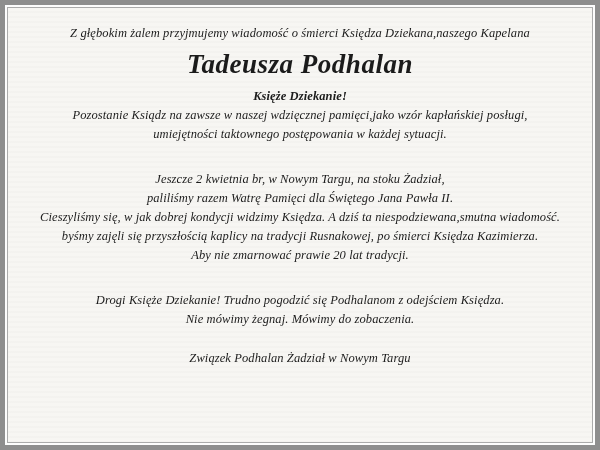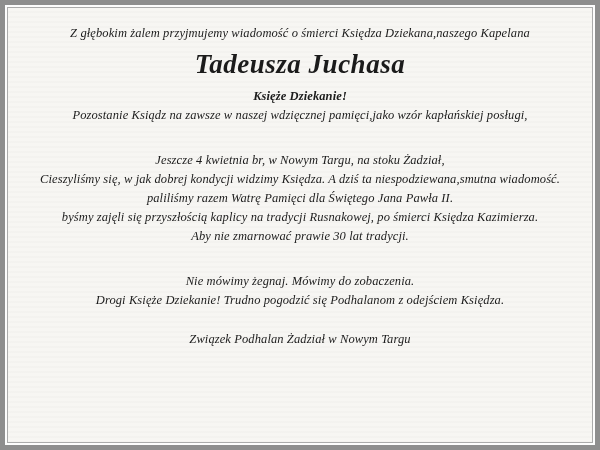--- a/index.html
+++ b/index.html
@@ -76,37 +76,38 @@
 <body>
 
 <div class="page">
   <div class="inner-frame"></div>
   <div class="outer-frame"></div>
 
   <div class="content">
 
     <div class="line">Z głębokim żalem przyjmujemy wiadomość o śmierci Księdza Dziekana,naszego Kapelana</div>
 
-    <div class="deceased-name">Tadeusza Juchasa</div>
+    <div class="deceased-name">Tadeusza Podhalan</div>
 
     <div class="line salutation">Księże Dziekanie!</div>
 
     <div class="block-opening">
       <div class="line">Pozostanie Ksiądz na zawsze w naszej wdzięcznej pamięci,jako wzór kapłańskiej posługi,</div>
+      <div class="line">umiejętności taktownego postępowania w każdej sytuacji.</div>
     </div>
 
     <div class="block-body">
-      <div class="line">Jeszcze 4 kwietnia br, w Nowym Targu, na stoku Żadział,</div>
+      <div class="line">Jeszcze 2 kwietnia br, w Nowym Targu, na stoku Żadział,</div>
+      <div class="line">paliliśmy razem Watrę Pamięci dla Świętego Jana Pawła II.</div>
       <div class="line">Cieszyliśmy się, w jak dobrej kondycji widzimy Księdza. A dziś ta niespodziewana,smutna wiadomość.</div>
-      <div class="line">paliliśmy razem Watrę Pamięci dla Świętego Jana Pawła II.</div>
       <div class="line">byśmy zajęli się przyszłością kaplicy na tradycji Rusnakowej, po śmierci Księdza Kazimierza.</div>
-      <div class="line">Aby nie zmarnować prawie 30 lat tradycji.</div>
+      <div class="line">Aby nie zmarnować prawie 20 lat tradycji.</div>
     </div>
 
     <div class="block-farewell">
+      <div class="line">Drogi Księże Dziekanie! Trudno pogodzić się Podhalanom z odejściem Księdza.</div>
       <div class="line">Nie mówimy żegnaj. Mówimy do zobaczenia.</div>
-      <div class="line">Drogi Księże Dziekanie! Trudno pogodzić się Podhalanom z odejściem Księdza.</div>
     </div>
 
     <div class="line signature">Związek Podhalan Żadział w Nowym Targu</div>
 
   </div>
 </div>
 
 </body></html>

